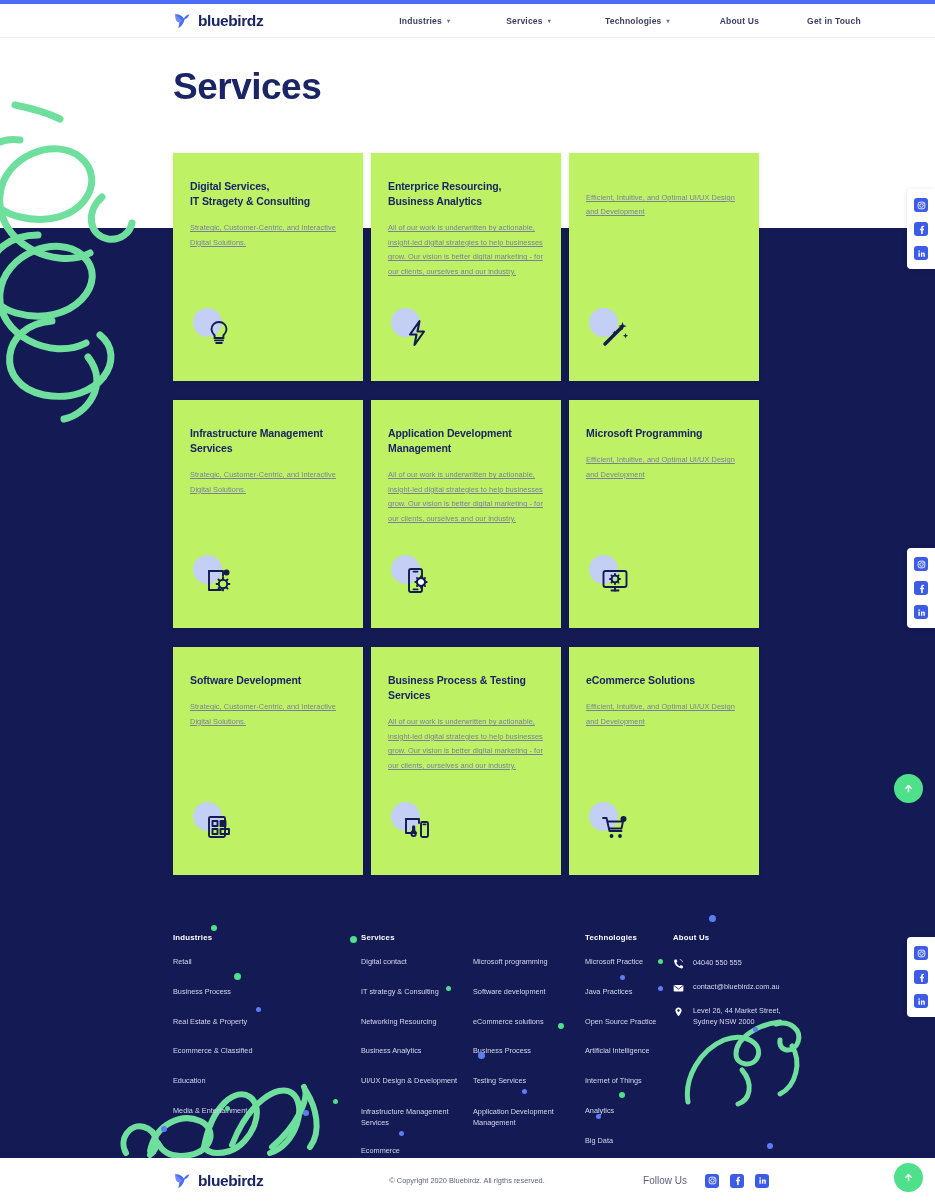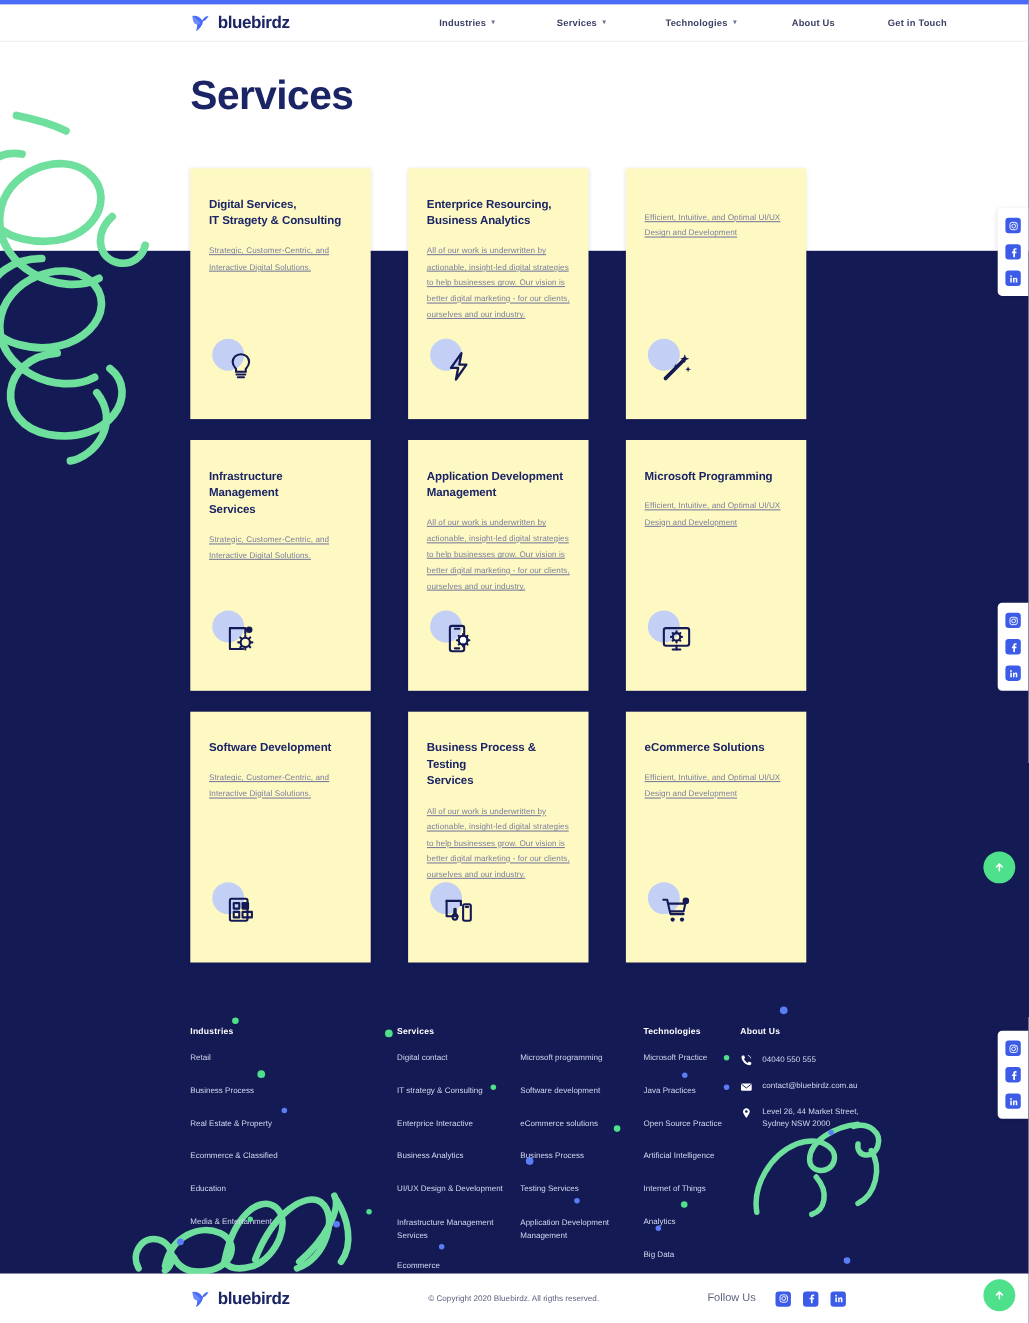--- a/index.html
+++ b/index.html
@@ -50,21 +50,21 @@
     font-size:37px; font-weight:bold; color:#1b2566; letter-spacing:-0.5px;
   }
 
   
   .cards-grid{
     position:absolute; top:153px; left:173px; width:588px; z-index:6;
     display:grid; grid-template-columns:190px 190px 190px; gap:0 8px;
     row-gap:19px;
   }
   .svc-card{
-    background:#fef9c3; width:164px; height:228px;
+    background:#bef264; width:190px; height:228px;
     padding:26px 17px 0 17px; position:relative;
     box-shadow:0 1px 4px rgba(15,20,70,.12);
   }
   .svc-title{
     font-size:10.5px; font-weight:bold; color:#1b2566;
     line-height:1.45; letter-spacing:-0.1px; white-space:pre-line;
   }
   .svc-desc{
     margin-top:12px; font-size:7.4px; color:#7a7f9c;
     line-height:1.95; letter-spacing:.05px;text-decoration:underline;
@@ -399,21 +399,21 @@
       </div>
     </div>
   </div>
 
   <div class="foot-col" style="left:361px; top:8px; width:200px;">
     <div class="foot-head">Services</div>
     <div class="foot-links">
       <div class="foot-sub" style="width:112px;">
         <a class="foot-link">Digital contact</a>
         <a class="foot-link">IT strategy &amp; Consulting</a>
-        <a class="foot-link">Enterprice Interactive</a>
+        <a class="foot-link">Networking Resourcing</a>
         <a class="foot-link">Business Analytics</a>
         <a class="foot-link">UI/UX Design &amp; Development</a>
         <a class="foot-link two-line">Infrastructure Management
 Services</a>
         <a class="foot-link">Ecommerce</a>
       </div>
       <div class="foot-sub">
         <a class="foot-link">Microsoft programming</a>
         <a class="foot-link">Software development</a>
         <a class="foot-link">eCommerce solutions</a>

